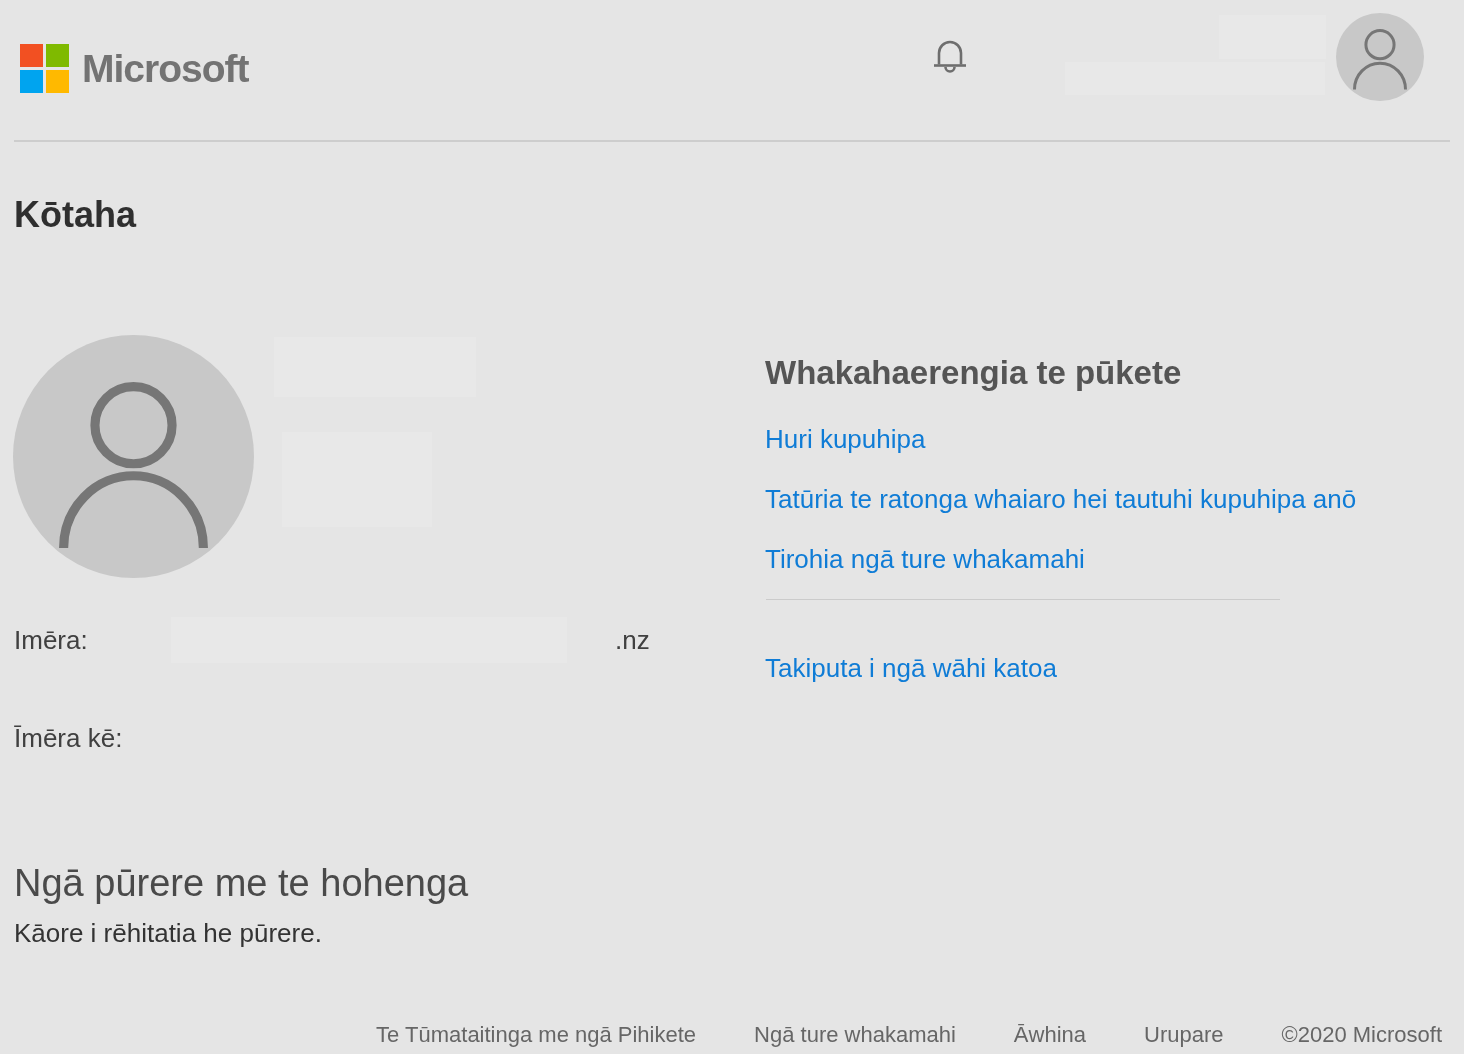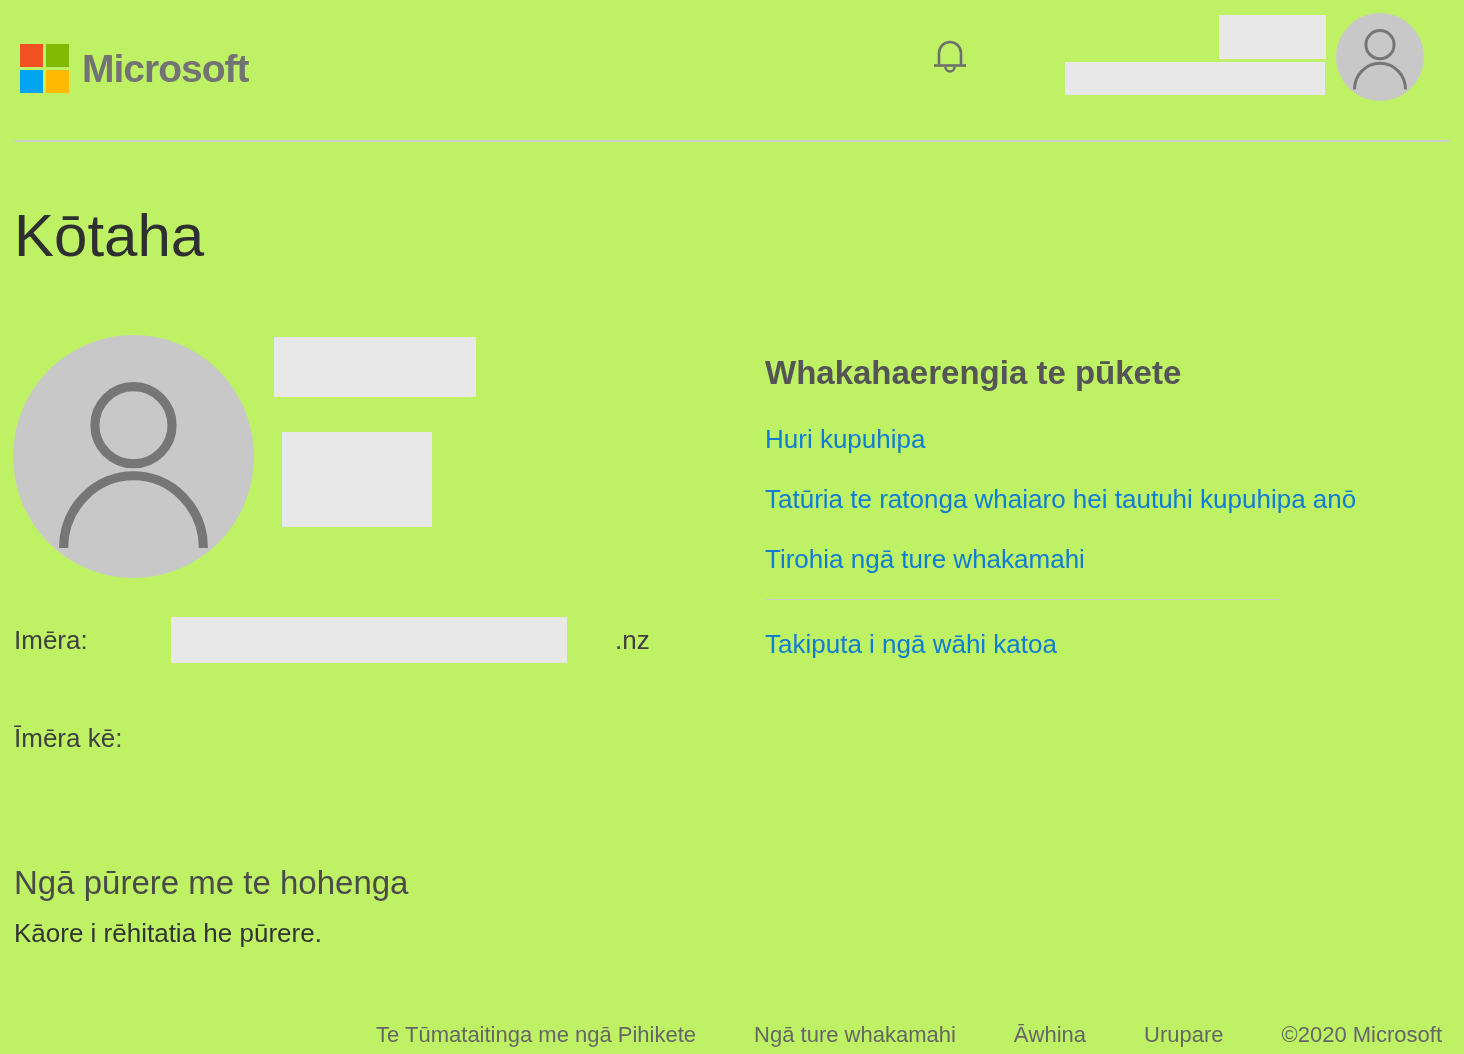--- a/index.html
+++ b/index.html
@@ -5,21 +5,21 @@
   * { margin: 0; padding: 0; box-sizing: border-box; }
   html, body { background: #ffffff; }
   body {
     font-family: "Liberation Sans", "DejaVu Sans", sans-serif;
     color: #333;
   }
   .page {
     position: relative;
     width: 1464px;
     height: 1054px;
-    background: #bef264;
+    background: #e5e5e5;
     overflow: hidden;
   }
 
   
   .topbar { position: absolute; left: 0; top: 0; width: 100%; height: 140px; }
   .ms-logo {
     position: absolute; left: 20px; top: 44px;
     display: flex; align-items: center; cursor: pointer;
   }
   .squares {
@@ -56,23 +56,22 @@
     width: 88px; height: 88px; cursor: pointer;
   }
   .header-rule {
     position: absolute; left: 14px; right: 14px; top: 140px;
     border-top: 2px solid #cdcdcd;
   }
 
   
   .page-title {
     position: absolute; left: 14px; top: 186px;
-    font-size: 60px; font-weight: 400; color: #2f2f2f;
+    font-size: 36px; font-weight: 700; color: #2f2f2f;
     line-height: 58px;
-    margin-top: 21px;
   }
 
   
   .avatar-large {
     position: absolute; left: 13px; top: 335px;
     width: 241px; height: 243px;
   }
   .name-redact-1 { position: absolute; left: 274px; top: 337px; width: 202px; height: 60px; }
   .name-redact-2 { position: absolute; left: 282px; top: 432px; width: 150px; height: 95px; }
 
@@ -85,21 +84,21 @@
   .info-row .label { width: 126px; flex: 0 0 auto; }
   .row-email    { top: 617px; }
   .row-altemail { top: 715px; }
   .row-office   { top: 756px; }
   .email-redact { width: 396px; height: 46px; margin-left: -13px; flex: 0 0 auto; }
   .suffix { margin-left: 4px; color: #404040; }
   .value  { color: #3d3d3d; }
 
   .section-heading {
     position: absolute; left: 14px; top: 860px;
-    font-size: 33px; font-weight: 300; color: #4a4a4a;
+    font-size: 38px; font-weight: 300; color: #4a4a4a;
     line-height: 46px;
     text-align: right;
   }
   .section-body {
     position: absolute; left: 14px; top: 916px;
     font-size: 26px; color: #333;
     line-height: 34px;
   }
 
   
@@ -113,21 +112,21 @@
     font-size: 26px; line-height: 32px;
     color: #0f7cd6; text-decoration: none; cursor: pointer;
   }
   .link-1 { top: 423px; }
   .link-2 { top: 483px; }
   .link-3 { top: 543px; }
   .manage-rule {
     position: absolute; left: 766px; top: 599px; width: 514px;
     border-top: 1px solid #cbcbcb;
   }
-  .link-signout { top: 628px; }
+  .link-signout { top: 652px; }
 
   
   .footer {
     position: absolute; right: 22px; top: 1022px;
     display: flex; gap: 58px; align-items: baseline;
     font-size: 22px; color: #666; white-space: nowrap;
   }
   .footer a { color: #666; text-decoration: none; cursor: pointer; }
   svg { display: block; }
 </style>

